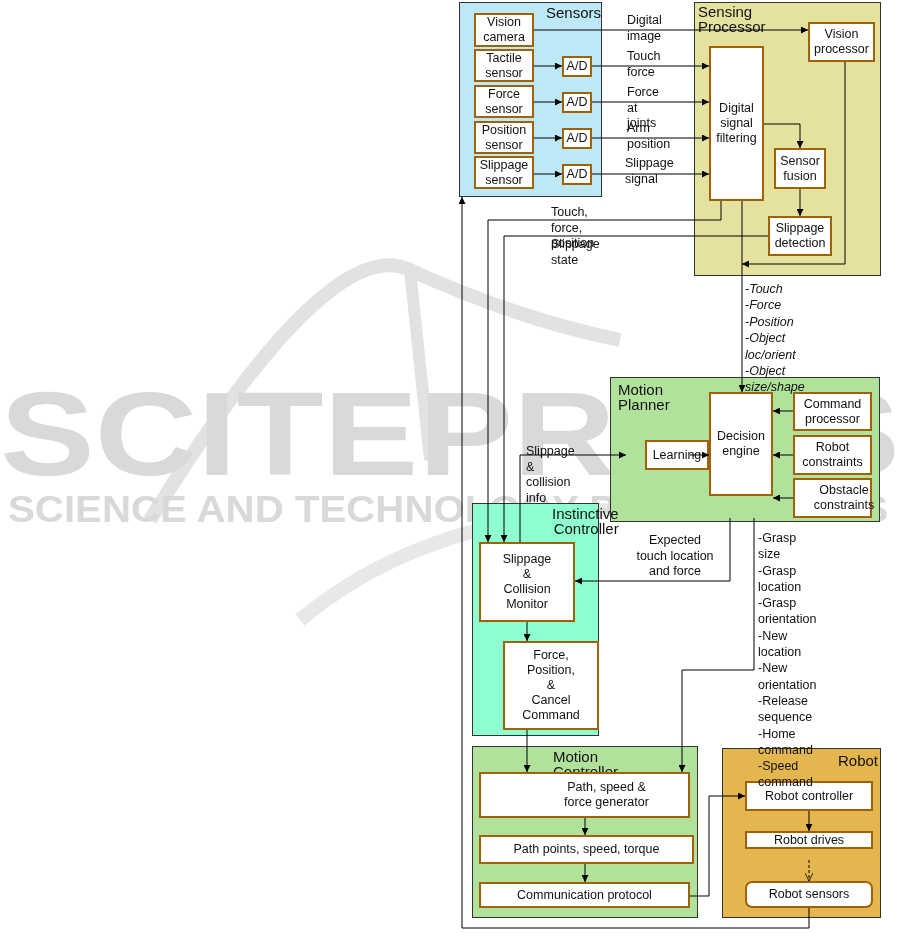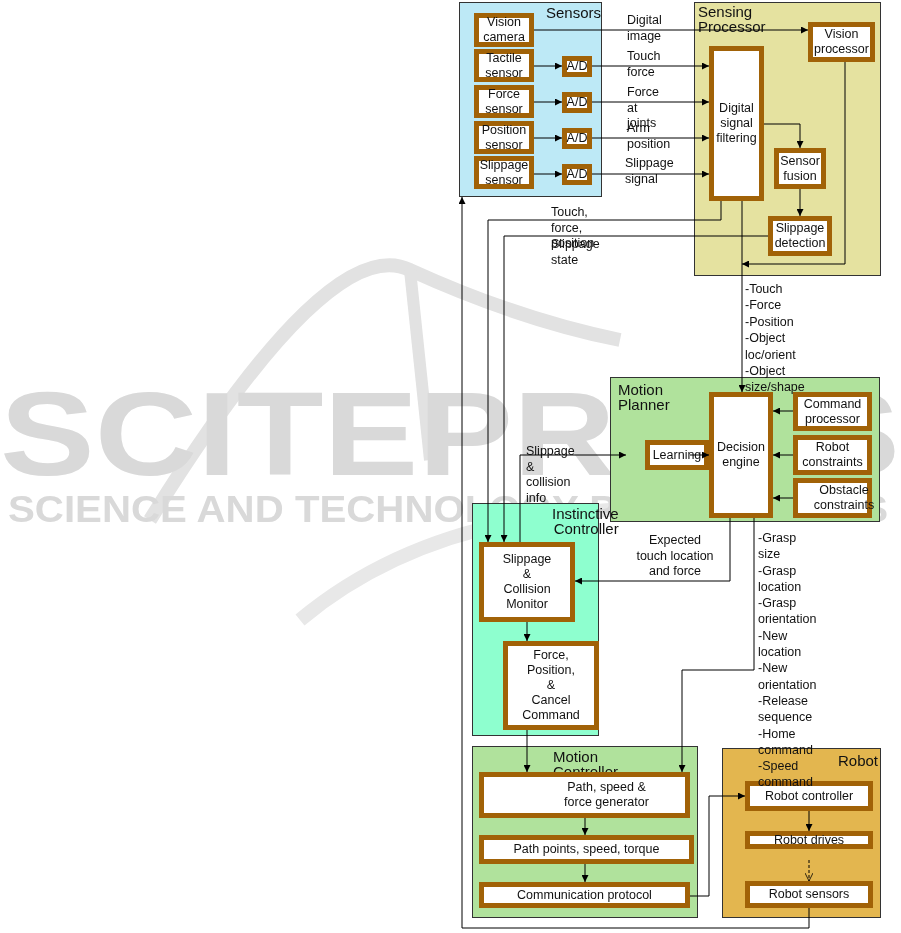--- a/index.html
+++ b/index.html
@@ -1,19 +1,19 @@
 <!DOCTYPE html>
 <html><head>
 <meta charset="utf-8">
 <style>
   html, body { margin:0; padding:0; background:#ffffff; }
   body { width:901px; height:933px; position:relative; overflow:hidden; font-family:"Liberation Sans", sans-serif; }
   #wm { position:absolute; left:0; top:0; }
   #diagram { position:absolute; left:0; top:0; }
-  .box { position:absolute; box-sizing:border-box; border:5px solid #a16207; background:#fff;
+  .box { position:absolute; box-sizing:border-box; border:2px solid #a16207; background:#fff;
          display:flex; align-items:center; justify-content:center; text-align:center;
          font-size:12.5px; line-height:15px; color:#111; white-space:pre-line; }
   .grp { position:absolute; box-sizing:border-box; border:1px solid #333; }
   .gtitle { position:absolute; font-size:15px; line-height:15px; color:#111; white-space:pre-line; }
   .lbl { position:absolute; font-size:12.5px; line-height:15.5px; color:#111; white-space:pre-line; }
   .lbl.c { text-align:center; }
   .wm-text { font-family:"Liberation Sans", sans-serif; font-weight:bold; fill:#d9d9d9; }
 </style>
 </head>
 <body>
@@ -63,21 +63,21 @@
 processor</div>
   <div class="box" style="left:709px;top:46px;width:55px;height:155px;">Digital
 signal
 filtering</div>
   <div class="box" style="left:774px;top:148px;width:52px;height:41px;">Sensor
 fusion</div>
   <div class="box" style="left:768px;top:216px;width:64px;height:40px;">Slippage
 detection</div>
 
   <div class="box" style="left:626px;top:440px;width:64px;height:30px;margin-left:19px;">Learning</div>
-  <div class="box" style="left:709px;top:392px;width:64px;height:126px;">Decision
+  <div class="box" style="left:709px;top:392px;width:64px;height:104px;">Decision
 engine</div>
   <div class="box" style="left:793px;top:392px;width:79px;height:39px;">Command
 processor</div>
   <div class="box" style="left:793px;top:435px;width:79px;height:40px;">Robot
 constraints</div>
   <div class="box" style="left:793px;top:478px;width:79px;height:40px;padding-left:23px;">Obstacle
 constraints</div>
 
   <div class="box" style="left:479px;top:542px;width:96px;height:80px;">Slippage
 &amp;
@@ -89,35 +89,35 @@
 Cancel
 Command</div>
 
   <div class="box" style="left:479px;top:772px;width:211px;height:46px;padding-left:44px;">Path, speed &amp;
 force generator</div>
   <div class="box" style="left:479px;top:835px;width:215px;height:29px;">Path points, speed, torque</div>
   <div class="box" style="left:479px;top:882px;width:211px;height:26px;">Communication protocol</div>
 
   <div class="box" style="left:745px;top:781px;width:128px;height:30px;">Robot controller</div>
   <div class="box" style="left:745px;top:831px;width:128px;height:18px;">Robot drives</div>
-  <div class="box" style="left:745px;top:881px;width:128px;height:27px;">Robot sensors</div>
+  <div class="box" style="left:745px;top:881px;width:128px;height:27px;border-radius:7px;">Robot sensors</div>
 
   <div class="lbl" style="left:627px;top:13px;">Digital
 image</div>
   <div class="lbl" style="left:627px;top:49px;">Touch
 force</div>
   <div class="lbl" style="left:627px;top:85px;">Force
 at joints</div>
   <div class="lbl" style="left:627px;top:121px;">Arm
 position</div>
   <div class="lbl" style="left:625px;top:156px;">Slippage
 signal</div>
   <div class="lbl" style="left:551px;top:205px;">Touch, force, position</div>
   <div class="lbl" style="left:551px;top:237px;">Slippage state</div>
-  <div class="lbl" style="left:745px;top:281px;line-height:16.4px;">-Touch
+  <div class="lbl" style="left:745px;top:281px;line-height:16.4px;font-style:italic;">-Touch
 -Force
 -Position
 -Object loc/orient
 -Object size/shape</div>
   <div class="lbl" style="left:526px;top:444px;">Slippage &amp;
 collision info</div>
   <div class="lbl c" style="left:636px;top:533px;width:78px;">Expected
 touch location
 and force</div>
   <div class="lbl" style="left:758px;top:530px;line-height:16.3px;">-Grasp size

